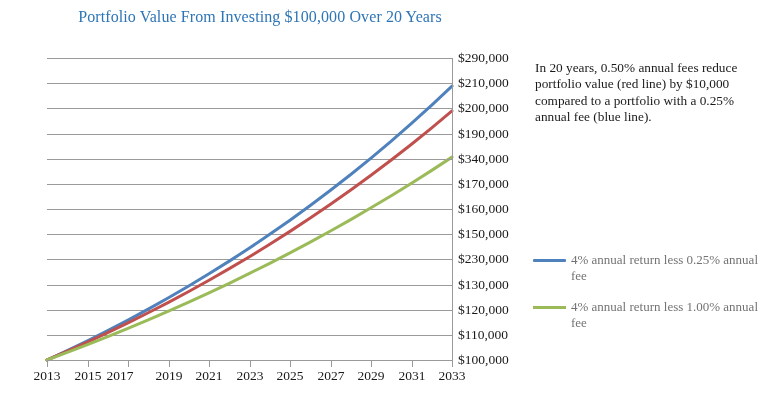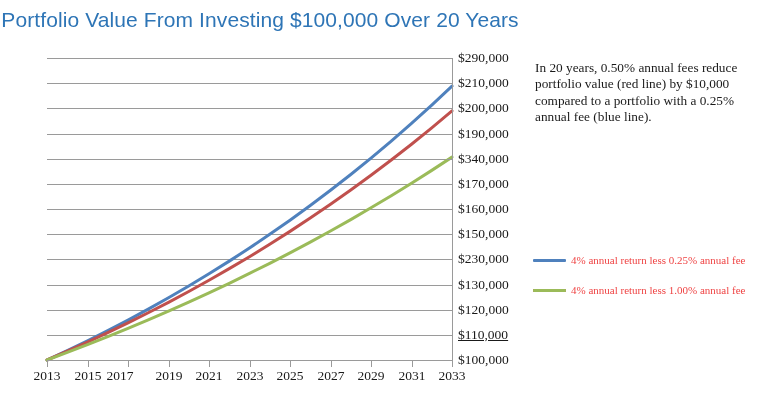--- a/index.html
+++ b/index.html
@@ -9,22 +9,22 @@
     font-family:"Liberation Serif", serif;
     overflow:hidden;
     position:relative;
   }
   #root{position:absolute;left:0;top:0;width:765px;height:408px;}
 
   .chart-title{
     position:absolute;
     left:0;top:8px;width:520px;
     text-align:center;
-    font-family:Liberation Sans, sans-serif;
-    font-size:21px;
+    font-family:Liberation Serif, serif;
+    font-size:16px;
     color:#2E75B6;
     letter-spacing:0.1px;
     white-space:nowrap;
   }
 
   
   #plot{
     position:absolute;
     left:47px;top:58px;
     width:405px;height:302px;
@@ -81,23 +81,23 @@
     text-align:left;
   }
   #note1{top:60px;}
   #note2{top:145px;}
 
   .legend{position:absolute;left:533px;top:252px;width:228px;}
   .legend-item{
     position:relative;
     margin-bottom:14px;
     padding-left:38px;
-    font-size:11px;
+    font-size:13px;
     line-height:16.4px;
-    color:#ef4444;
+    color:#737373;
   }
   .legend-swatch{
     position:absolute;
     left:0;top:7px;
     width:33px;height:3px;
     border-radius:1px;
   }
 </style>
 </head>
 <body>
@@ -142,21 +142,21 @@
       <div class="tick" style="top: 209px;"></div>
       <div class="tick" style="top: 184px;"></div>
       <div class="tick" style="top: 159px;"></div>
       <div class="tick" style="top: 134px;"></div>
       <div class="tick" style="top: 108px;"></div>
       <div class="tick" style="top: 83px;"></div>
       <div class="tick" style="top: 58px;"></div>
     </div>
   <div id="ylabels">
       <div class="ylab" style="top: 353px;">$100,000</div>
-      <div class="ylab" style="top: 328px; text-decoration: underline;">$110,000</div>
+      <div class="ylab" style="top: 328px;">$110,000</div>
       <div class="ylab" style="top: 303px;">$120,000</div>
       <div class="ylab" style="top: 278px;">$130,000</div>
       <div class="ylab" style="top: 252px;">$230,000</div>
       <div class="ylab" style="top: 227px;">$150,000</div>
       <div class="ylab" style="top: 202px;">$160,000</div>
       <div class="ylab" style="top: 177px;">$170,000</div>
       <div class="ylab" style="top: 152px;">$340,000</div>
       <div class="ylab" style="top: 127px;">$190,000</div>
       <div class="ylab" style="top: 101px;">$200,000</div>
       <div class="ylab" style="top: 76px;">$210,000</div>

